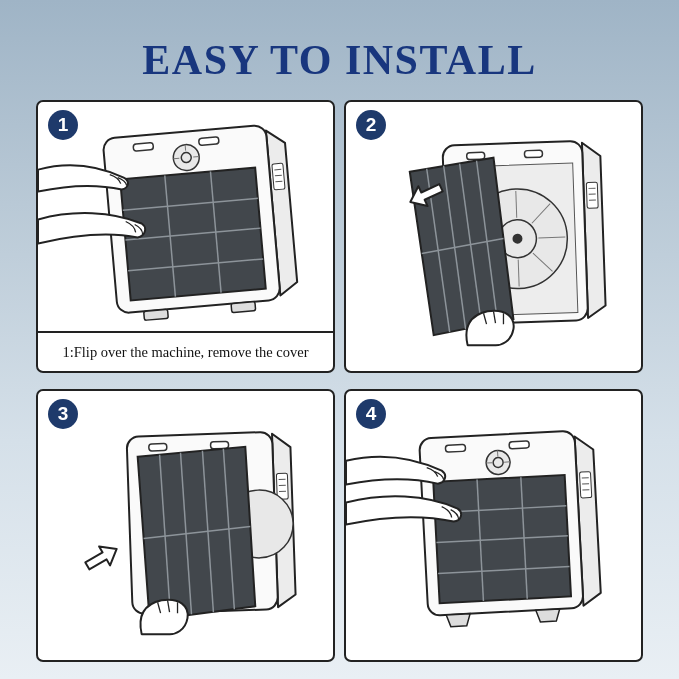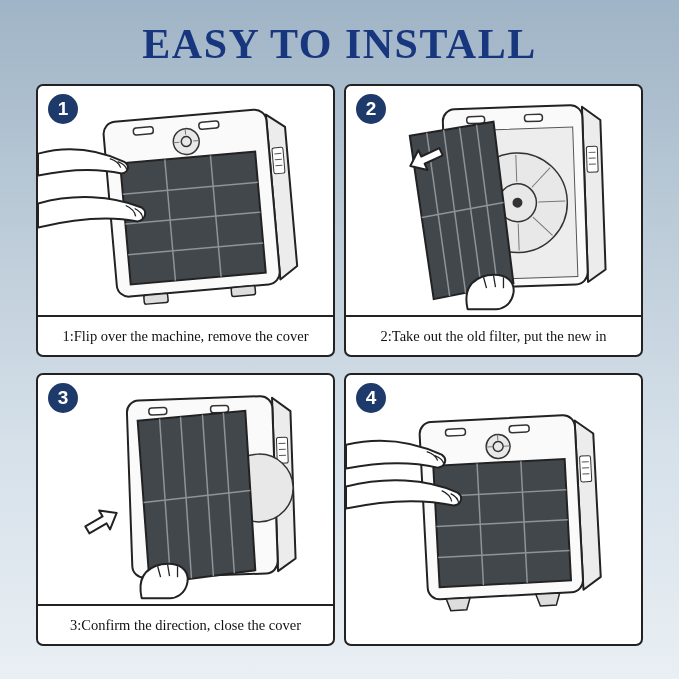--- a/index.html
+++ b/index.html
@@ -3,21 +3,21 @@
 <meta charset="utf-8">
 <style>
   html,body{margin:0;padding:0;}
   body{
     width:679px;height:679px;overflow:hidden;
     background:linear-gradient(180deg,#9fb4c6 0%,#b9c9d6 30%,#d5e0e9 65%,#e9eff4 100%);
     font-family:"Liberation Serif", serif;
   }
   .page-title{
     text-align:center;
-    margin:20px 0 16px 0;
+    margin:36px 0 16px 0;
     font-size:42px;
     font-weight:700;
     letter-spacing:1.5px;
     color:#18367e;
     font-family:"Liberation Serif", serif;
   }
   .panels{
     display:grid;
     grid-template-columns:1fr 1fr;
     gap:16px 9px;
@@ -160,21 +160,20 @@
         <line class="grid-line" x1="76" y1="126" x2="158" y2="111"></line>
         <g transform="translate(100,70) rotate(155)">
           <polygon class="arrow" points="0,7 20,7 20,0 34,11 20,22 20,15 0,15"></polygon>
         </g>
         <path class="hand" d="M122,218 C118,200 124,188 142,184 C160,181 170,190 168,202 C166,214 156,219 148,218 Z"></path>
         <path class="finger" d="M138,186 L141,197"></path>
         <path class="finger" d="M148,184 L150,196"></path>
         <path class="finger" d="M158,186 L158,197"></path>
       </svg>
     </div>
-    <div class="caption">2:Take out the old filter, put the new in</div>
   </div>
 
   <div class="panel">
     <div class="step-badge">3</div>
     <div class="panel-body">
       <svg viewBox="0 0 296 218">
         <g transform="rotate(-2 150 110)">
           <path class="machside" d="M238,20 L256,34 L256,182 L238,194 Z"></path>
           <rect class="ctrl" x="241" y="60" width="11" height="26" rx="2"></rect>
           <line x1="243" y1="66" x2="250" y2="66" stroke="#555" stroke-width="1"></line>
@@ -193,21 +192,20 @@
         <line class="grid-line" x1="106" y1="122" x2="213" y2="110"></line>
         <g transform="translate(44,140) rotate(-30)">
           <polygon class="arrow" points="0,7 20,7 20,0 34,11 20,22 20,15 0,15"></polygon>
         </g>
         <path class="hand" d="M104,218 C100,200 106,188 124,184 C142,181 152,190 150,202 C148,214 138,219 130,218 Z"></path>
         <path class="finger" d="M120,186 L123,197"></path>
         <path class="finger" d="M130,184 L132,196"></path>
         <path class="finger" d="M140,186 L140,197"></path>
       </svg>
     </div>
-    <div class="caption">3:Confirm the direction, close the cover</div>
   </div>
 
   <div class="panel">
     <div class="step-badge">4</div>
     <div class="panel-body">
       <svg viewBox="0 0 296 218">
         <g transform="rotate(-3 150 110)">
           <path class="machside" d="M234,24 L252,38 L252,182 L234,194 Z"></path>
           <rect class="ctrl" x="237" y="60" width="11" height="26" rx="2"></rect>
           <line x1="239" y1="66" x2="246" y2="66" stroke="#555" stroke-width="1"></line>

